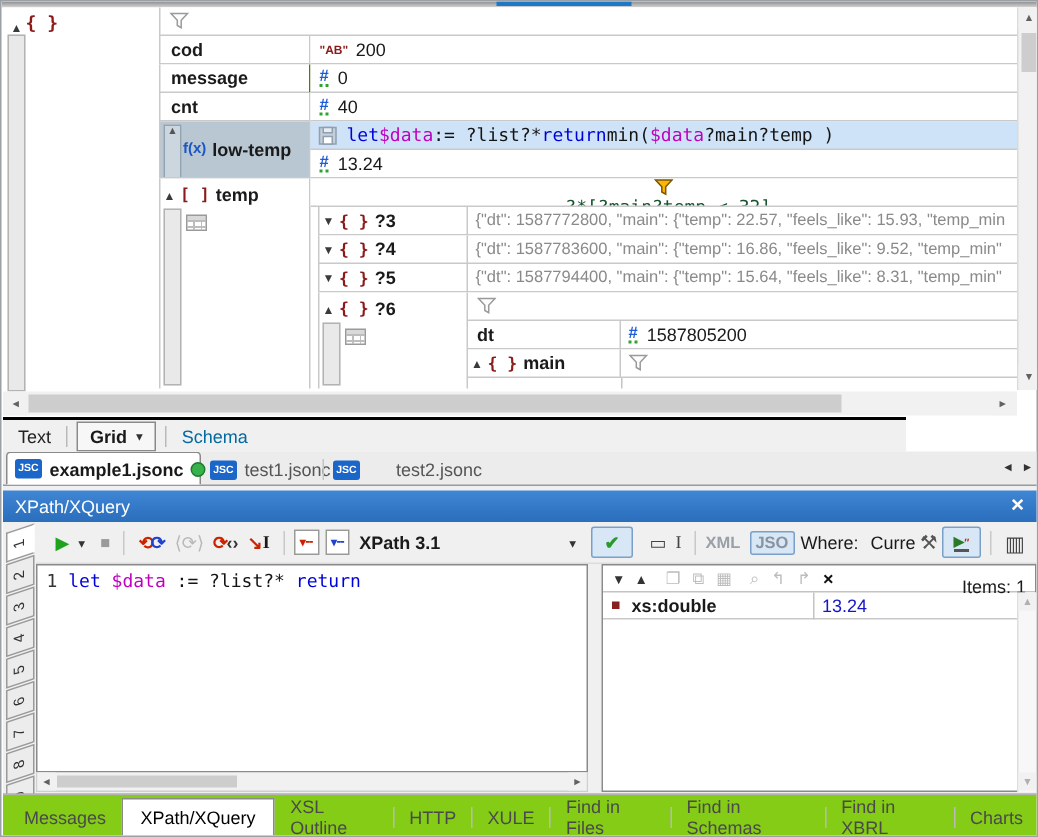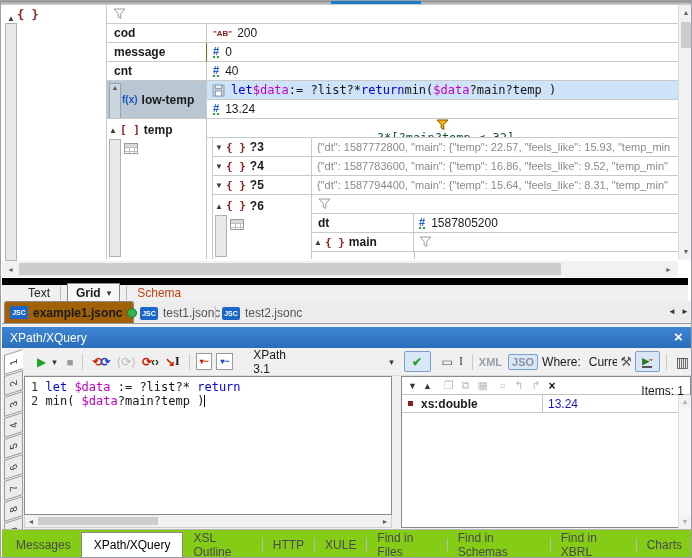--- a/index.html
+++ b/index.html
@@ -196,43 +196,43 @@
   <div class="abs sb" style="left:1px;top:260px;width:676px;height:16px;">
     <div class="sb-btn" style="left:1px;top:0;width:15px;height:16px;">
         <span>◄</span>
       </div>
     <div class="sb-thumb" style="left:17px;top:2px;width:542px;height:12px;"></div>
     <div class="sb-btn" style="left:659px;top:0;width:15px;height:16px;">
         <span>►</span>
       </div>
   </div>
 
-  <div class="abs bar" style="left:1px;top:277px;width:686px;height:23px;background:#f0f0f0;border-top:7px solid #000000;padding-left:16px;">
+  <div class="abs bar" style="left:1px;top:277px;width:602px;height:23px;background:#f0f0f0;border-top:2px solid #000000;">
     <span class="btab" style="color:#222;">Text</span>
     <div class="btab-sep"></div>
     <div class="bar" style="margin:0 6px;height:18px;border:1px solid #8a8a8a;background:#f7f7f7;padding:0 8px;gap:6px;">
       <span class="bold">Grid</span>
       <span style="font-size:9px;color:#333;">▾</span>
     </div>
     <div class="btab-sep"></div>
-    <span class="btab" style="color:#c2410c;text-align:right;">Schema</span>
+    <span class="btab" style="color:#0369a1;text-align:right;">Schema</span>
   </div>
 
   <div class="abs" style="left:1px;top:300px;width:690px;height:23px;background:#ececec;border-bottom:1px solid #9a9a9a;">
-    <div class="abs bar" style="left:2px;top:0;width:130px;height:22px;background:#a16207;border:1px solid #8a8a8a;border-bottom:none;border-radius:3px 3px 0 0;padding-left:5px;">
+    <div class="abs bar" style="left:2px;top:0;width:130px;height:22px;background:#ffffff;border:1px solid #8a8a8a;border-bottom:none;border-radius:3px 3px 0 0;padding-left:5px;">
       <span class="jsc">JSC</span>
       <span class="bold">example1.jsonc</span>
       <span style="width:8px;height:8px;border-radius:50%;background:#35b24a;border:1px solid #1e7a30;margin-left:5px;flex:none;"></span>
     </div>
     <div class="abs bar" style="left:138px;top:3px;height:18px;">
       <span class="jsc">JSC</span>
       <span class="filetab-lbl">test1.jsonc</span>
     </div>
     <div class="vline" style="left:213px;top:5px;height:14px;"></div>
-    <div class="abs bar" style="left:220px;top:3px;height:18px;">
+    <div class="abs bar" style="left:220px;top:3px;height:18px;gap:19px;">
       <span class="jsc">JSC</span>
       <span class="filetab-lbl">test2.jsonc</span>
     </div>
     <span class="abs" style="left:666px;top:6px;font-size:8px;color:#333;">◄</span>
     <span class="abs" style="left:679px;top:6px;font-size:8px;color:#333;">►</span>
   </div>
 
   <div class="abs" style="left:1px;top:323px;width:690px;height:235px;background:#f0f0f0;">
 
     <div class="abs bar" style="left:0;top:3px;width:690px;height:21px;background:linear-gradient(180deg,#3f86d4,#2a6ebc);padding-left:8px;">
@@ -258,21 +258,21 @@
           <b style="color:#cc2200;">↘</b>
           <b style="font-family:'Liberation Serif',serif;">I</b>
         </span>
       <div class="tb-sep"></div>
       <span class="tb-btn" style="border:1px solid #9a9a9a;background:#fff;height:15px;">
           <b style="color:#cc2200;font-size:8px;">▾╌</b>
         </span>
       <span class="tb-btn" style="border:1px solid #9a9a9a;background:#fff;height:15px;margin-left:4px;">
           <b style="color:#2244cc;font-size:8px;">▾╌</b>
         </span>
-      <span style="margin-left:20px;">XPath 3.1</span>
+      <span style="margin-left:6px;font-weight:bold;">XPath 3.1</span>
       <span style="margin-left:86px;font-size:9px;color:#333;">▾</span>
       <span class="tb-btn tb-box" style="margin-left:10px;width:20px;">
           <b style="color:#2a9a2a;">✔</b>
         </span>
       <span class="tb-btn" style="margin-left:8px;color:#444;">▭</span>
       <span class="tb-btn" style="font-family:'Liberation Serif',serif;color:#444;">I</span>
       <div class="tb-sep"></div>
       <span style="color:#9aa0a8;font-weight:bold;font-size:11px;">XML</span>
       <span class="tb-box" style="margin-left:6px;padding:1px 3px;color:#8a93a0;font-weight:bold;font-size:11px;">JSO</span>
       <span style="margin-left:4px;">Where:</span>
@@ -310,21 +310,20 @@
       <div class="numtab">
           <span>8</span>
         </div>
       <div class="numtab">
           <span>9</span>
         </div>
     </div>
 
     <div class="abs mono" style="left:22px;top:52px;width:368px;height:139px;background:#fff;border:1px solid #8a8a8a;padding:3px 0 0 6px;line-height:14px;">
       <div><span style="color:#333;">1</span> <span class="kw">let </span><span class="var">$data</span><span class="plain"> := ?list?* </span><span class="kw">return</span></div>
-      <div><span style="color:#333;">2</span> <span class="plain">min( </span><span class="var">$data</span><span class="plain">?main?temp )</span><span style="display:inline-block;width:1px;height:12px;background:#000;vertical-align:-2px;"></span></div>
     </div>
 
     <div class="abs sb" style="left:22px;top:191px;width:368px;height:13px;border:1px solid #cfcfcf;border-top:none;">
       <div class="sb-btn" style="left:0;top:0;width:12px;height:12px;">
           <span>◄</span>
         </div>
       <div class="sb-thumb" style="left:13px;top:2px;width:120px;height:8px;"></div>
       <div class="sb-btn" style="left:354px;top:0;width:12px;height:12px;">
           <span>►</span>
         </div>

